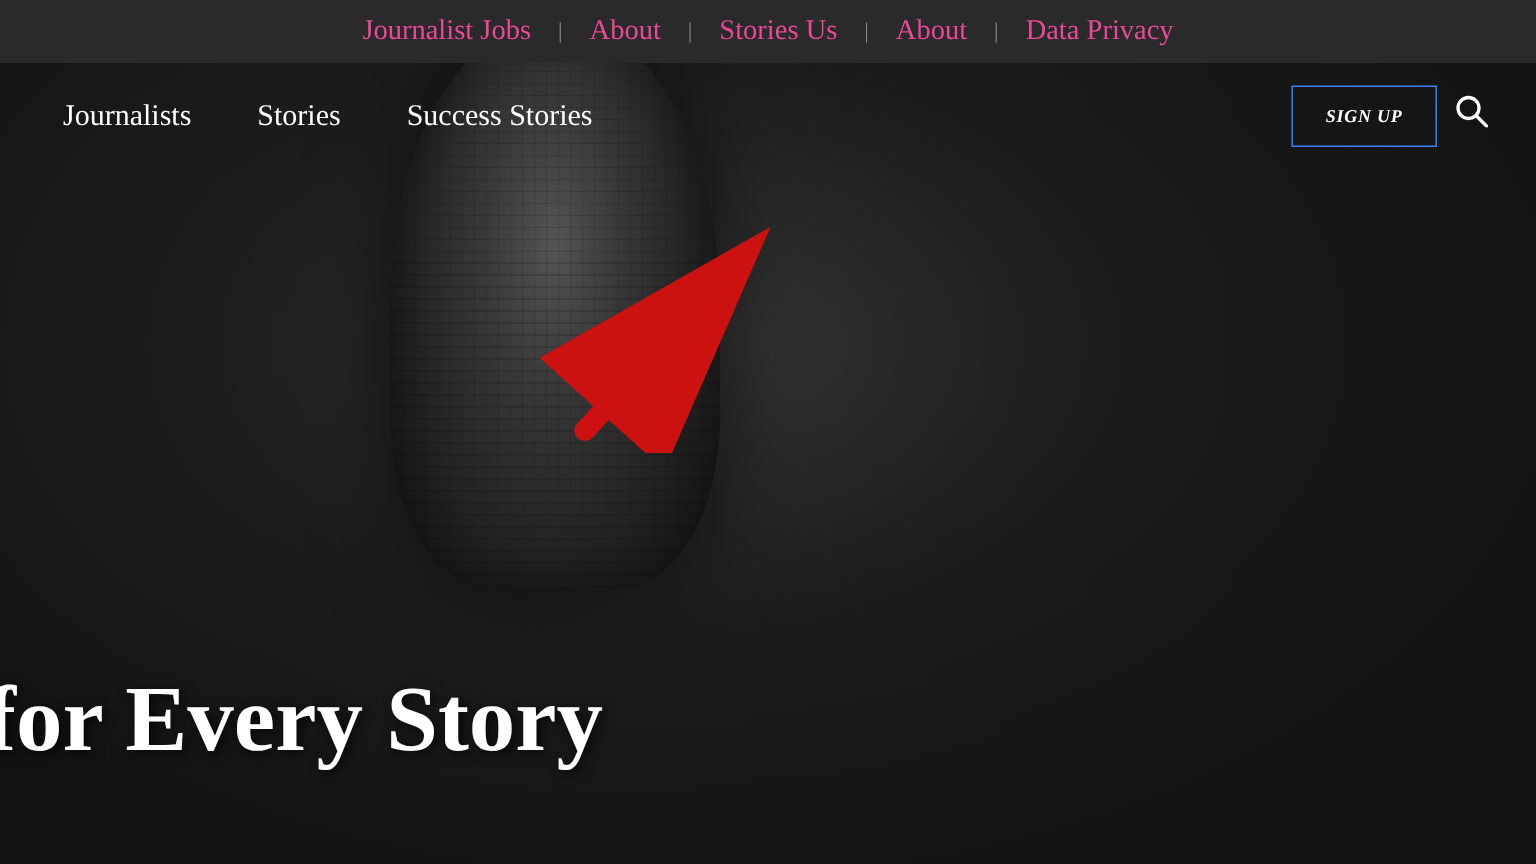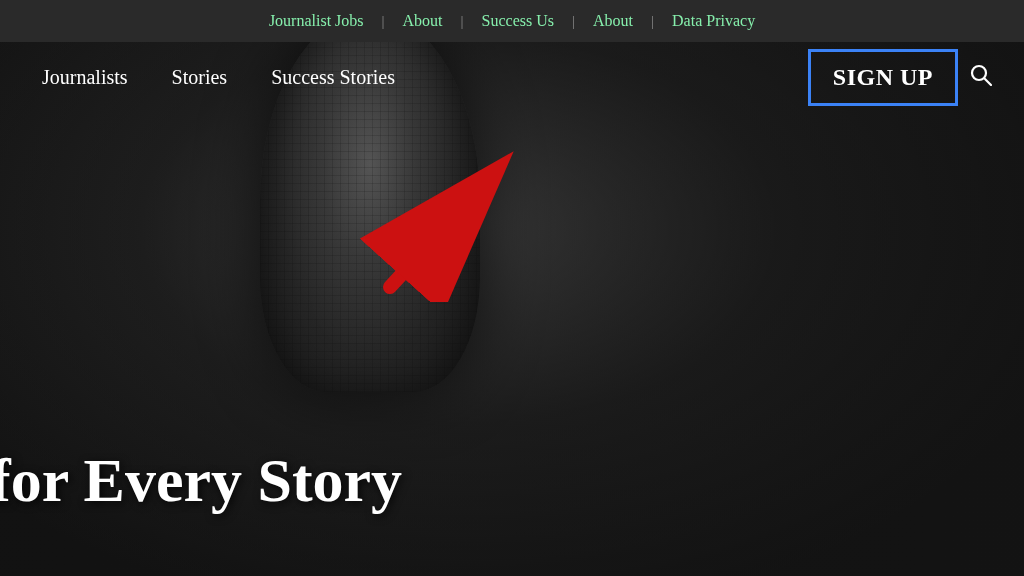--- a/index.html
+++ b/index.html
@@ -16,23 +16,23 @@
       background-color: #2a2a2a;
       color: #fff;
       display: flex;
       justify-content: center;
       align-items: center;
       height: 42px;
       gap: 0;
     }
 
     .top-bar-item {
-      color: #86efac;
+      color: #ec4899;
       text-decoration: none;
-      font-size: 16px;
+      font-size: 19px;
       padding: 0 18px;
       cursor: pointer;
     }
 
     .top-bar-separator {
       color: #888;
       font-size: 15px;
     }
 
     
@@ -103,28 +103,29 @@
       font-size: 20px;
       font-weight: 400;
       text-decoration: none;
       padding: 0 22px;
       cursor: pointer;
       white-space: nowrap;
     }
 
     .nav-signup {
       color: #fff;
-      font-size: 24px;
+      font-size: 12px;
       font-weight: 700;
       text-decoration: none;
       padding: 12px 22px;
-      border: 3px solid #3b82f6;
+      border: 1px solid #3b82f6;
       cursor: pointer;
       white-space: nowrap;
       letter-spacing: 0.5px;
+      font-style: italic;
     }
 
     .nav-search {
       color: #fff;
       font-size: 20px;
       padding: 0 12px;
       cursor: pointer;
     }
 
     .nav-spacer {
@@ -154,21 +155,21 @@
     }
   </style>
 </head>
 <body>
 
 <div class="top-bar">
   <a class="top-bar-item">Journalist Jobs</a>
   <span class="top-bar-separator">|</span>
   <a class="top-bar-item">About</a>
   <span class="top-bar-separator">|</span>
-  <a class="top-bar-item">Success Us</a>
+  <a class="top-bar-item">Stories Us</a>
   <span class="top-bar-separator">|</span>
   <a class="top-bar-item">About</a>
   <span class="top-bar-separator">|</span>
   <a class="top-bar-item">Data Privacy</a>
 </div>
 
 <div class="hero">
 
   <div class="hero-bg"></div>
   <div class="mic-body"></div>

